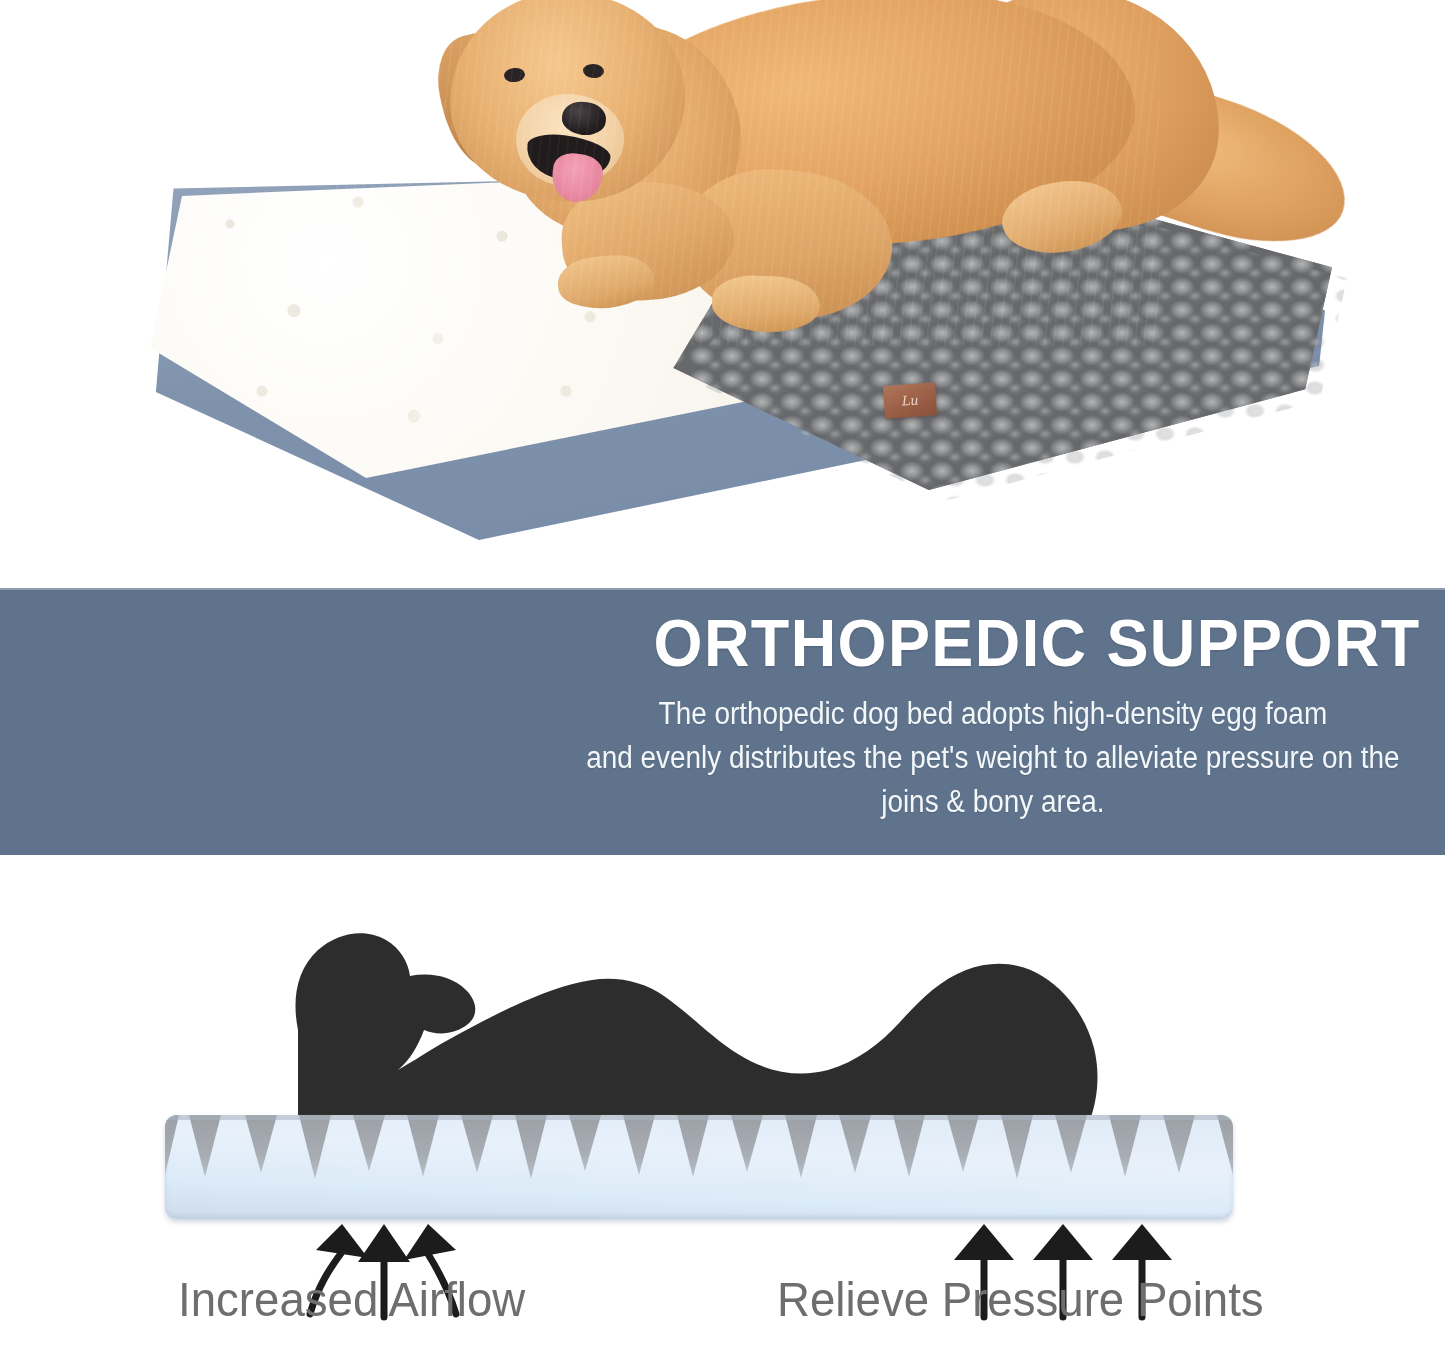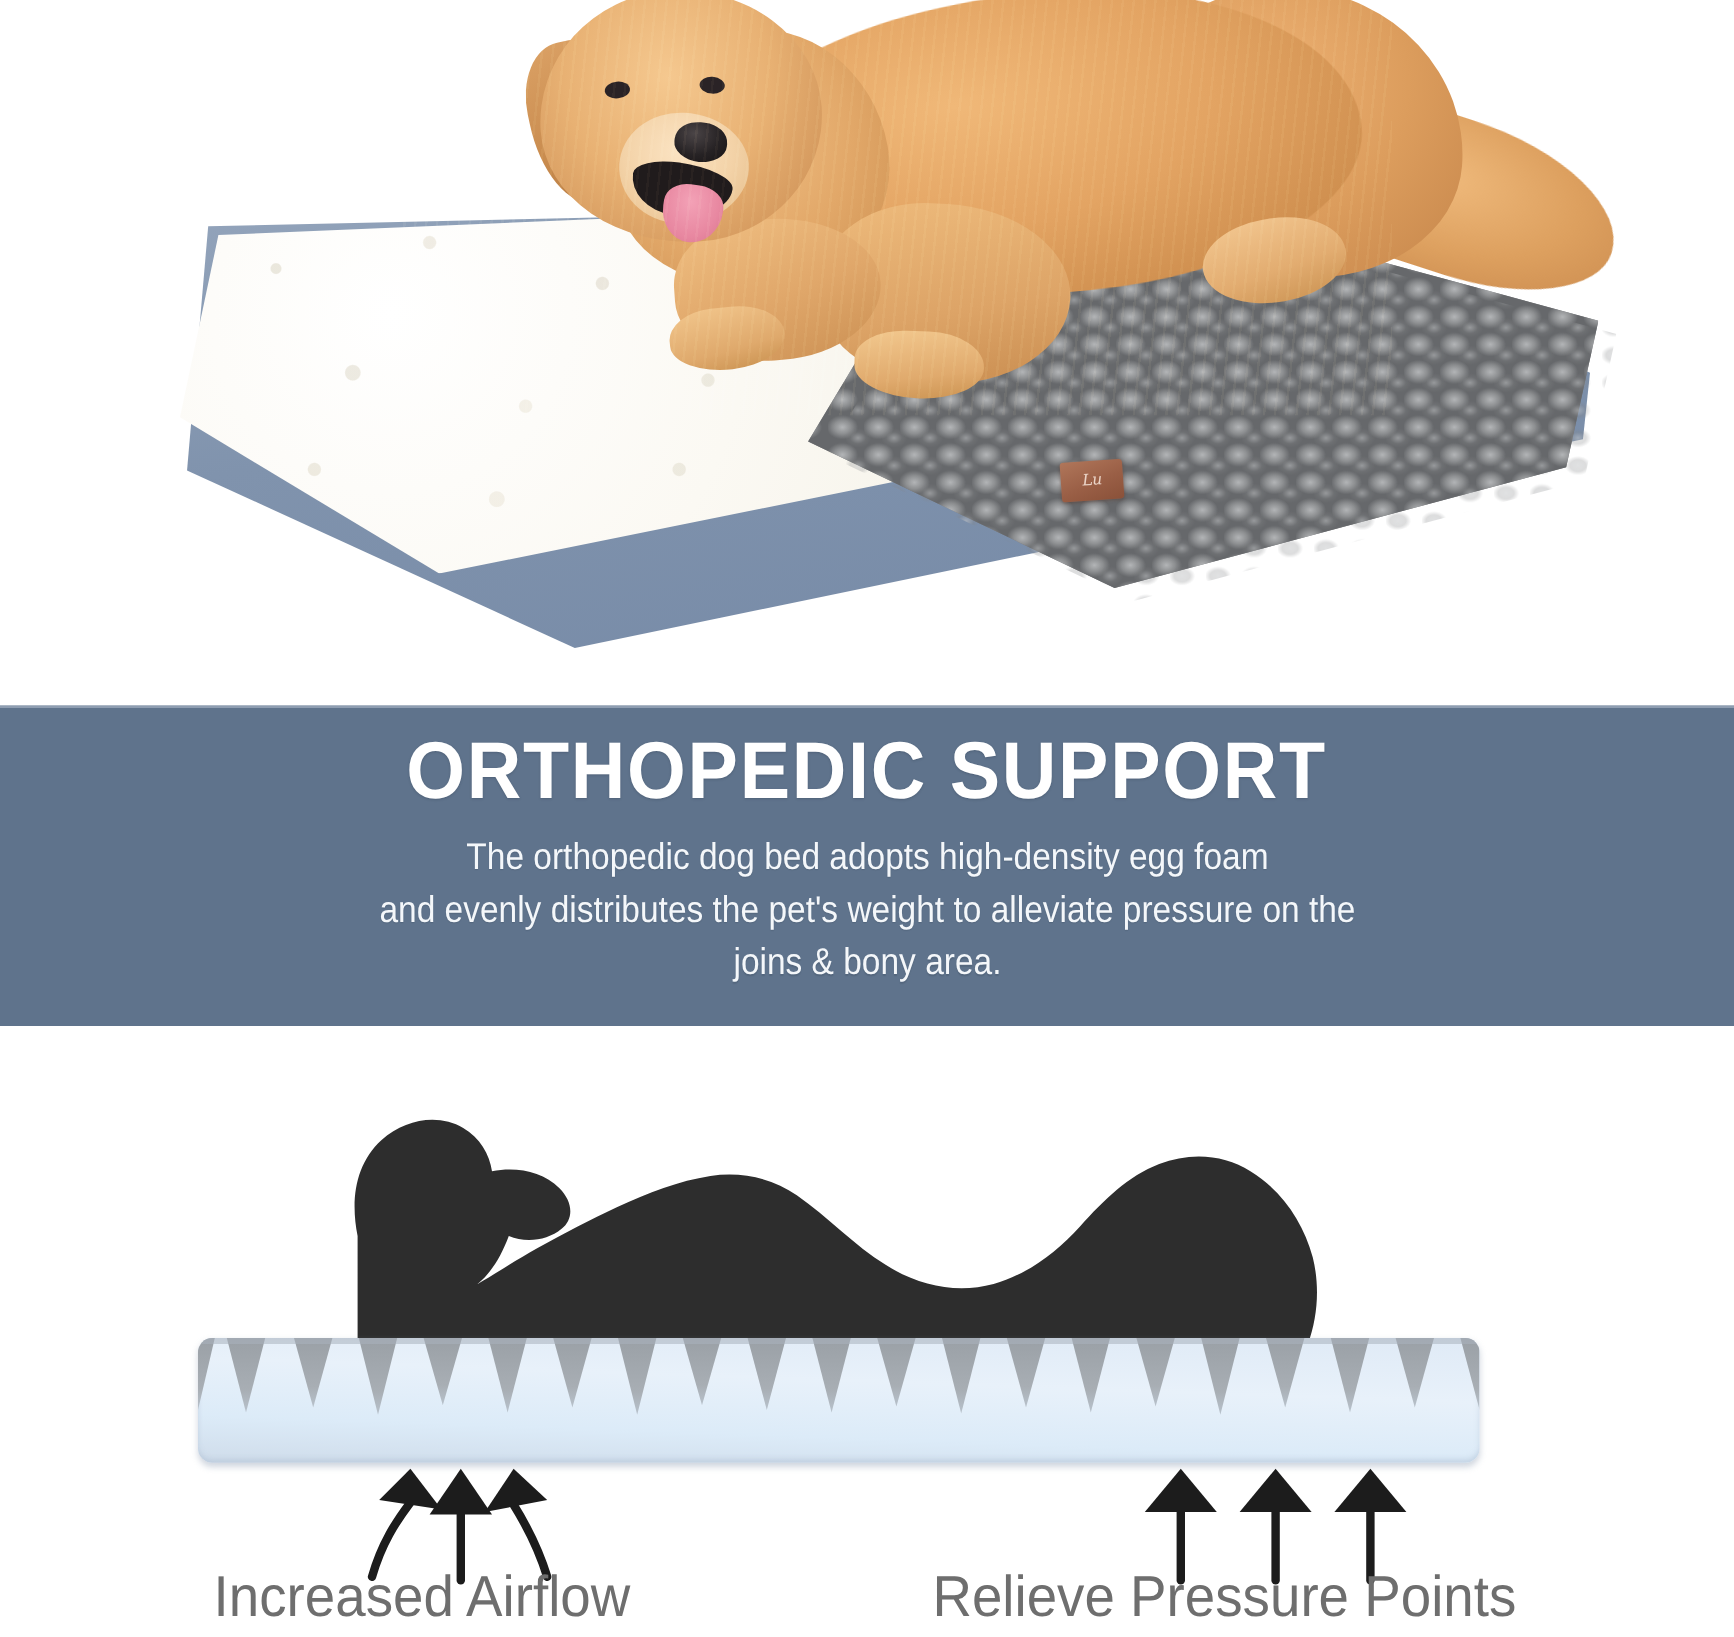--- a/index.html
+++ b/index.html
@@ -196,21 +196,21 @@
     pointer-events:none; opacity:.28;
     background-image:
       repeating-linear-gradient(96deg, rgba(255,238,205,.55) 0 2px, transparent 2px 9px);
     mix-blend-mode:soft-light;
   }
 
   
   .headline-band {
     position:absolute; left:0; top:588px; width:1445px; height:330px;
     background:#5f738c;
-    display:flex; flex-direction:column; align-items:center; justify-content:flex-start;
+    display:flex; flex-direction:column; align-items:flex-end; justify-content:flex-start;
     padding-top:18px;
     border-top:2px solid #8e9db1;
     border-bottom:3px solid #53657c;
   }
   .headline-title {
     font-family:"Liberation Sans Narrow","Liberation Sans", sans-serif;
     font-weight:700; font-size:67px; line-height:1.05;
     color:#ffffff; letter-spacing:1.5px;
     transform:scaleX(.94); transform-origin:center;
     text-shadow:0 1px 2px rgba(30,42,58,.25);
@@ -239,21 +239,21 @@
     box-shadow:0 3px 5px rgba(150,165,185,.45), inset 0 -3px 4px rgba(175,192,212,.5);
     overflow:hidden;
   }
   .foam-spikes { position:absolute; left:0; top:0; width:1068px; height:104px; }
 
   
   .arrows-left  { position:absolute; left:296px; top:1222px; width:230px; height:100px; }
   .arrows-right { position:absolute; left:948px; top:1222px; width:230px; height:100px; }
 
   
-  .caption-row { position:absolute; left:0; top:1304px; width:1425px; height:60px; }
+  .caption-row { position:absolute; left:0; top:1272px; width:1425px; height:60px; }
   .caption {
     position:absolute; top:0;
     font-family:"Liberation Sans Narrow","Liberation Sans", sans-serif;
     font-weight:400; font-size:48px; line-height:1.18;
     color:#6e6e6e; white-space:nowrap;
     transform:scaleX(.95); transform-origin:left center;
   }
   .caption-left  { left:178px; }
   .caption-right { left:777px; }
 </style>

